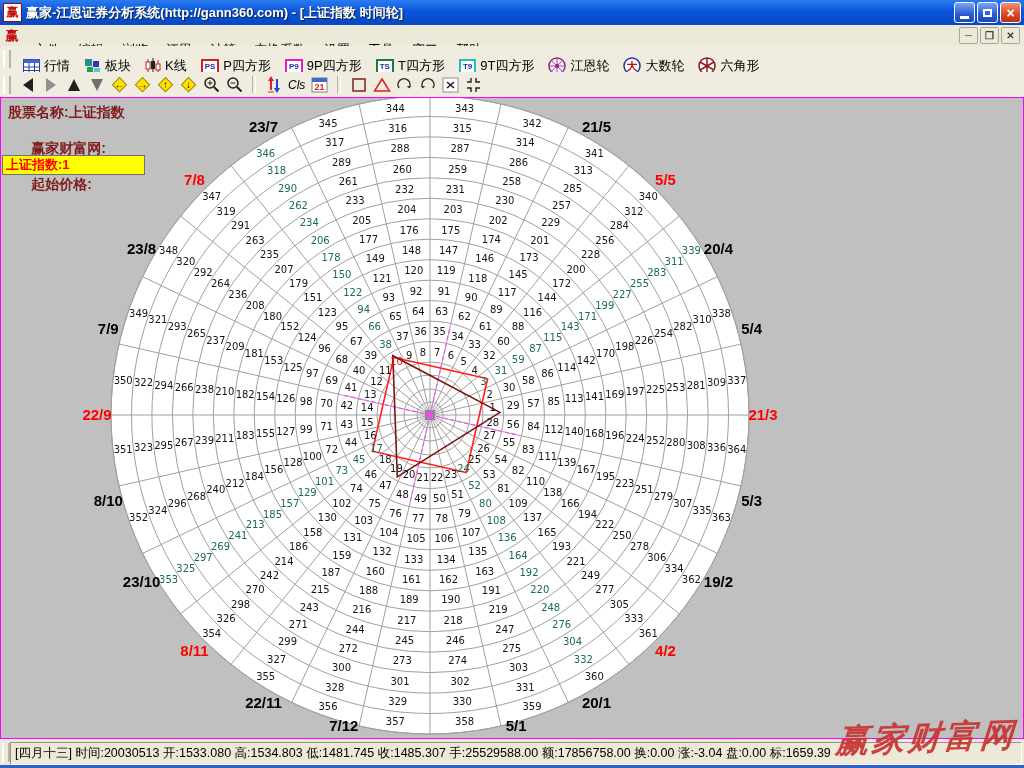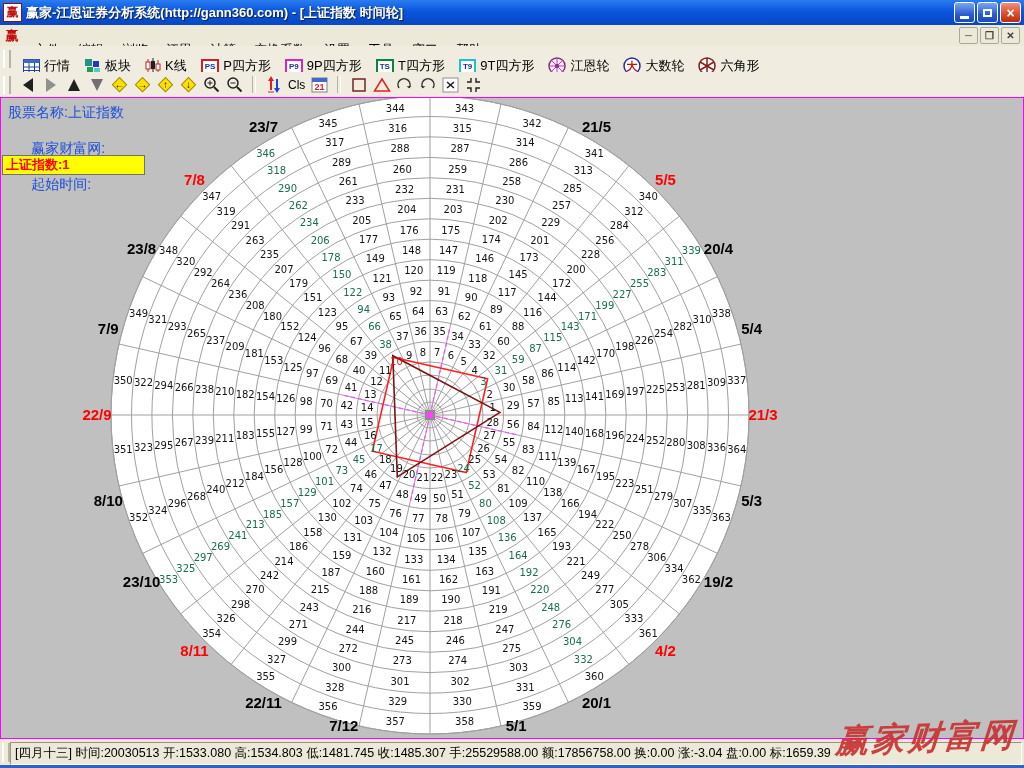--- a/index.html
+++ b/index.html
@@ -33,26 +33,26 @@
   .toolbar1{position:absolute;left:0;top:46px;width:1024px;height:26px;background:#F0EDE0;
     border-bottom:1px solid #C8C4B4;display:flex;align-items:center;}
   .toolbar2{position:absolute;left:0;top:72px;width:1024px;height:25px;background:#F0EDE0;
     border-bottom:1px solid #C8C4B4;display:flex;align-items:center;}
   .grip{width:4px;height:18px;border-left:2px solid #fff;border-right:2px solid #B8B4A4;margin:0 5px 0 3px;}
   .t1-item{display:flex;align-items:center;gap:4px;padding:2px 7px;font-size:13px;color:#000;cursor:default;margin-top:14px;}
   .badge{display:inline-block;font-size:8px;font-weight:bold;line-height:9px;padding:1px 2px;
     background:#fff;color:#203090;border:2px solid;}
   .t2-btn{width:21px;height:20px;display:flex;align-items:center;justify-content:center;margin:0 1px;cursor:default;}
   .t2-sep{width:2px;height:17px;border-left:1px solid #B8B4A4;border-right:1px solid #fff;margin:0 6px;}
-  .cls-label{font-size:12px;color:#000;padding:0 2px;}
+  .cls-label{font-size:12px;color:#000;padding:0 2px;font-style:italic;}
   
   .viewport{position:absolute;left:0;top:97px;width:1024px;height:642px;background:#C0C0C0;
     border:1px solid #FF00FF;box-sizing:border-box;overflow:hidden;}
   .wheel-wrap{position:absolute;left:0;top:0;width:1022px;height:640px;}
-  .info-panel{position:absolute;left:7px;top:5px;color:#1d4ed8;font-size:14px;font-weight:normal;
+  .info-panel{position:absolute;left:7px;top:5px;color:#7f1d1d;font-size:14px;font-weight:bold;
     line-height:18px;white-space:pre;}
   .coef-box{position:absolute;left:1px;top:57px;width:138px;height:18px;background:#FFFF00;
     border:1px solid #707070;color:#FF0000;font-size:13px;font-weight:bold;line-height:17px;padding-left:3px;}
   
   .statusbar{position:absolute;left:0;top:739px;width:1024px;height:29px;background:#ECE9D8;}
   .status-grip{position:absolute;left:2px;top:4px;width:4px;height:19px;
     border-left:2px solid #fff;border-right:2px solid #B8B4A4;}
   .status-field{position:absolute;left:10px;top:3px;right:2px;height:21px;background:#ECE9D8;
     border:1px solid;border-color:#9A9482 #FFFFFF #FFFFFF #9A9482;font-size:12.5px;color:#000;
     line-height:20px;padding-left:4px;white-space:nowrap;overflow:hidden;}
@@ -791,21 +791,21 @@
             <text x="515.2" y="633.0" fill="#000000">5/1</text>
             <text x="595.5" y="610.4" fill="#000000">20/1</text>
             <text x="664.5" y="557.5" fill="#FF0000">4/2</text>
             <text x="717.4" y="488.5" fill="#000000">19/2</text>
             <text x="750.7" y="408.2" fill="#000000">5/3</text>
           </g>
         </svg>
     </div>
     <div class="info-panel"><span>股票名称:上证指数</span><br>
       <span>赢家财富网:</span><br>
-      <span>起始时间:</span>
+      <span>起始价格:</span>
     </div>
     <div class="coef-box">上证指数:1</div>
   </div>
 
   <div class="statusbar">
     <div class="status-grip"></div>
     <div class="status-field">[四月十三] 时间:20030513 开:1533.080 高:1534.803 低:1481.745 收:1485.307 手:25529588.00 额:17856758.00 换:0.00 涨:-3.04 盘:0.00 标:1659.39</div>
     <div class="bottom-line"></div>
   </div>
 

